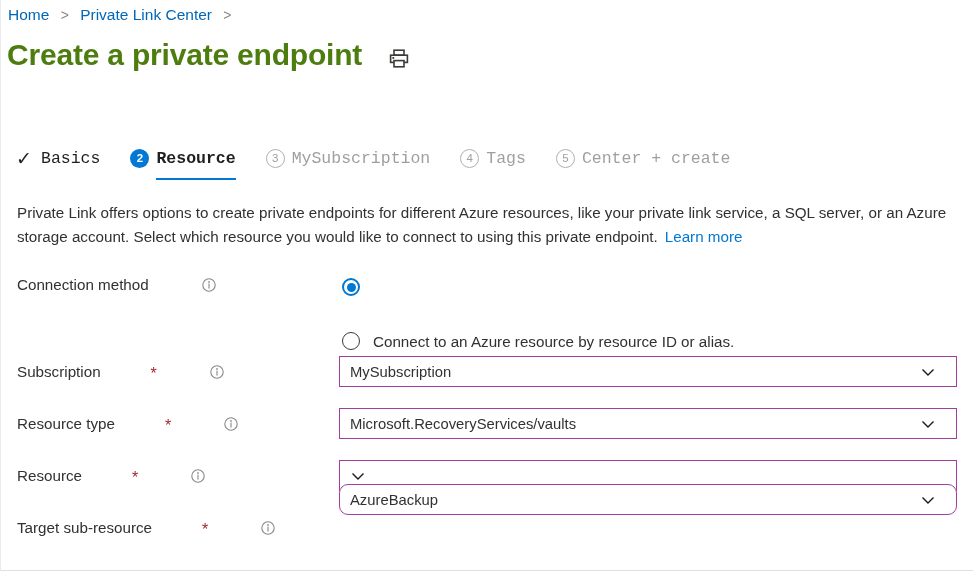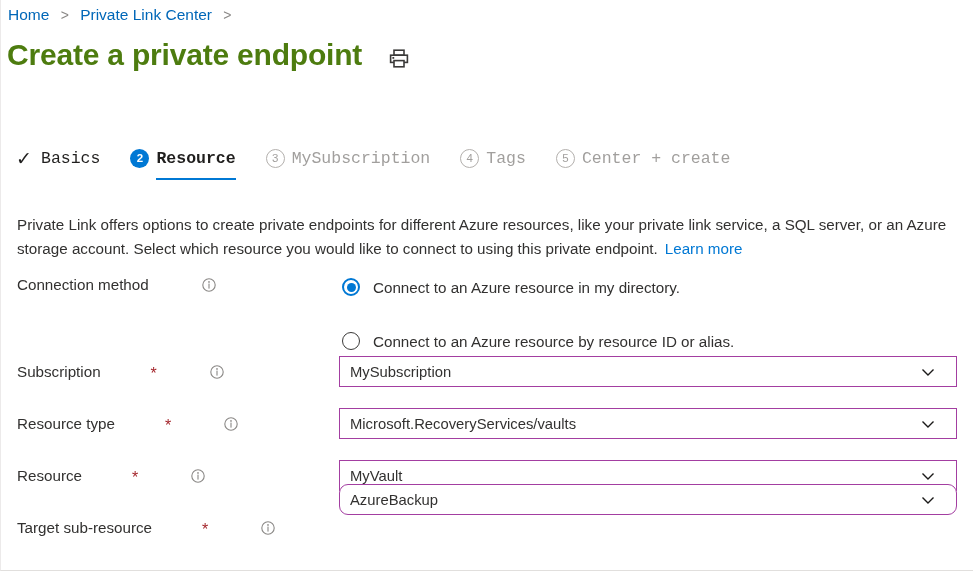--- a/index.html
+++ b/index.html
@@ -118,21 +118,20 @@
   }
 
   
   .description {
     position: absolute;
     left: 16px; top: 201px;
     width: 946px;
     font-size: 15.2px;
     line-height: 24px;
     color: #323130;
-    margin-top: 12px;
   }
   .learn-more {
     color: #0078d4;
     margin-left: 7px;
     cursor: pointer;
   }
 
   
   .form { position: absolute; left: 0; top: 0; width: 973px; }
 
@@ -280,21 +279,20 @@
           <rect x="6.45" y="5.6" width="1.1" height="5" fill="#8a8886"></rect>
         </svg>
       </span>
     </div>
 
     <div class="radio-group">
       <div class="radio-row">
         <span class="radio-mark on">
           <span class="radio-dot"></span>
         </span>
-        <span class="radio-text">Connect to an Azure resource in my directory.</span>
       </div>
       <div class="radio-row">
         <span class="radio-mark off"></span>
         <span class="radio-text">Connect to an Azure resource by resource ID or alias.</span>
       </div>
     </div>
 
     <div class="field-label" style="top:363px;">
       <span>Subscription</span>
       <span class="req-star">*</span>
@@ -340,21 +338,20 @@
       <span class="req-star">*</span>
       <span class="info-icon">
         <svg width="14" height="14" viewBox="0 0 14 14">
           <circle cx="7" cy="7" r="6.2" fill="none" stroke="#8a8886" stroke-width="1.1"></circle>
           <circle cx="7" cy="3.9" r="0.85" fill="#8a8886"></circle>
           <rect x="6.45" y="5.6" width="1.1" height="5" fill="#8a8886"></rect>
         </svg>
       </span>
     </div>
     <div class="dropdown" style="top:460px;">
-      <span class="dd-value">MyVault</span>
       <span class="dd-chevron">
         <svg width="16" height="16" viewBox="0 0 16 16">
           <polyline points="2.5,5.5 8,11 13.5,5.5" fill="none" stroke="#1b1a19" stroke-width="1.4"></polyline>
         </svg>
       </span>
     </div>
 
     <div class="field-label" style="top:519px;">
       <span>Target sub-resource</span>
       <span class="req-star">*</span>

